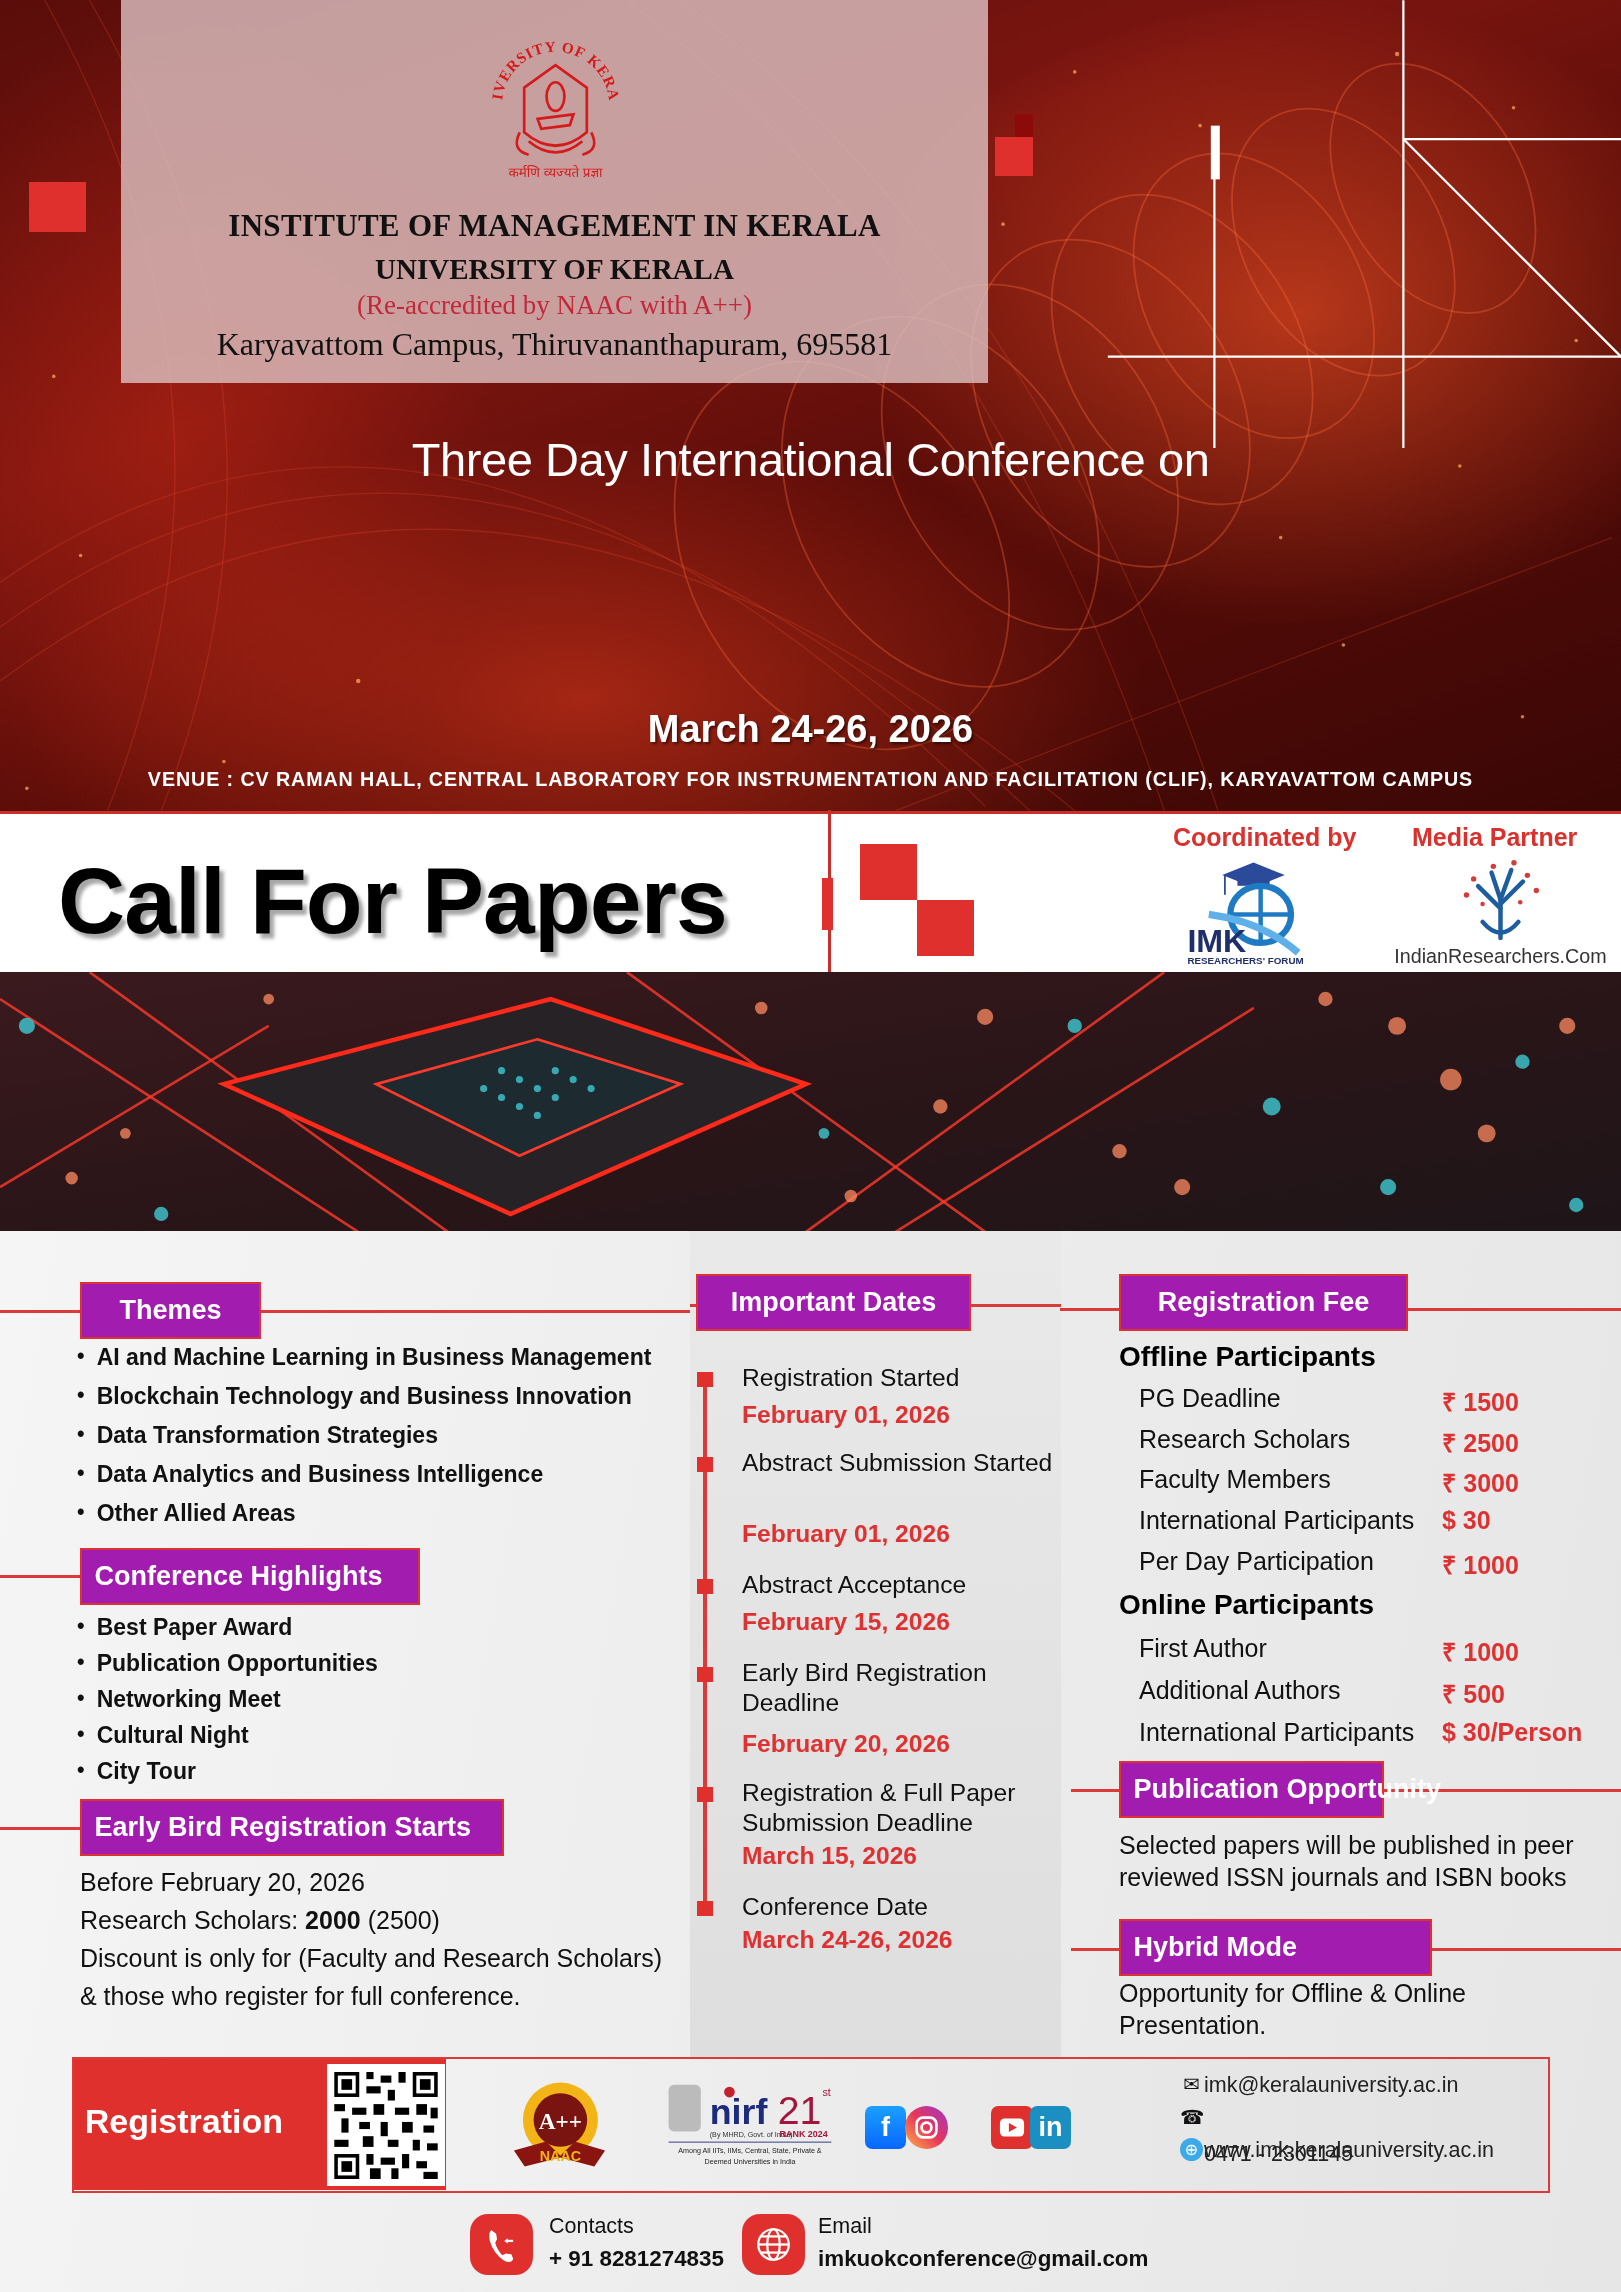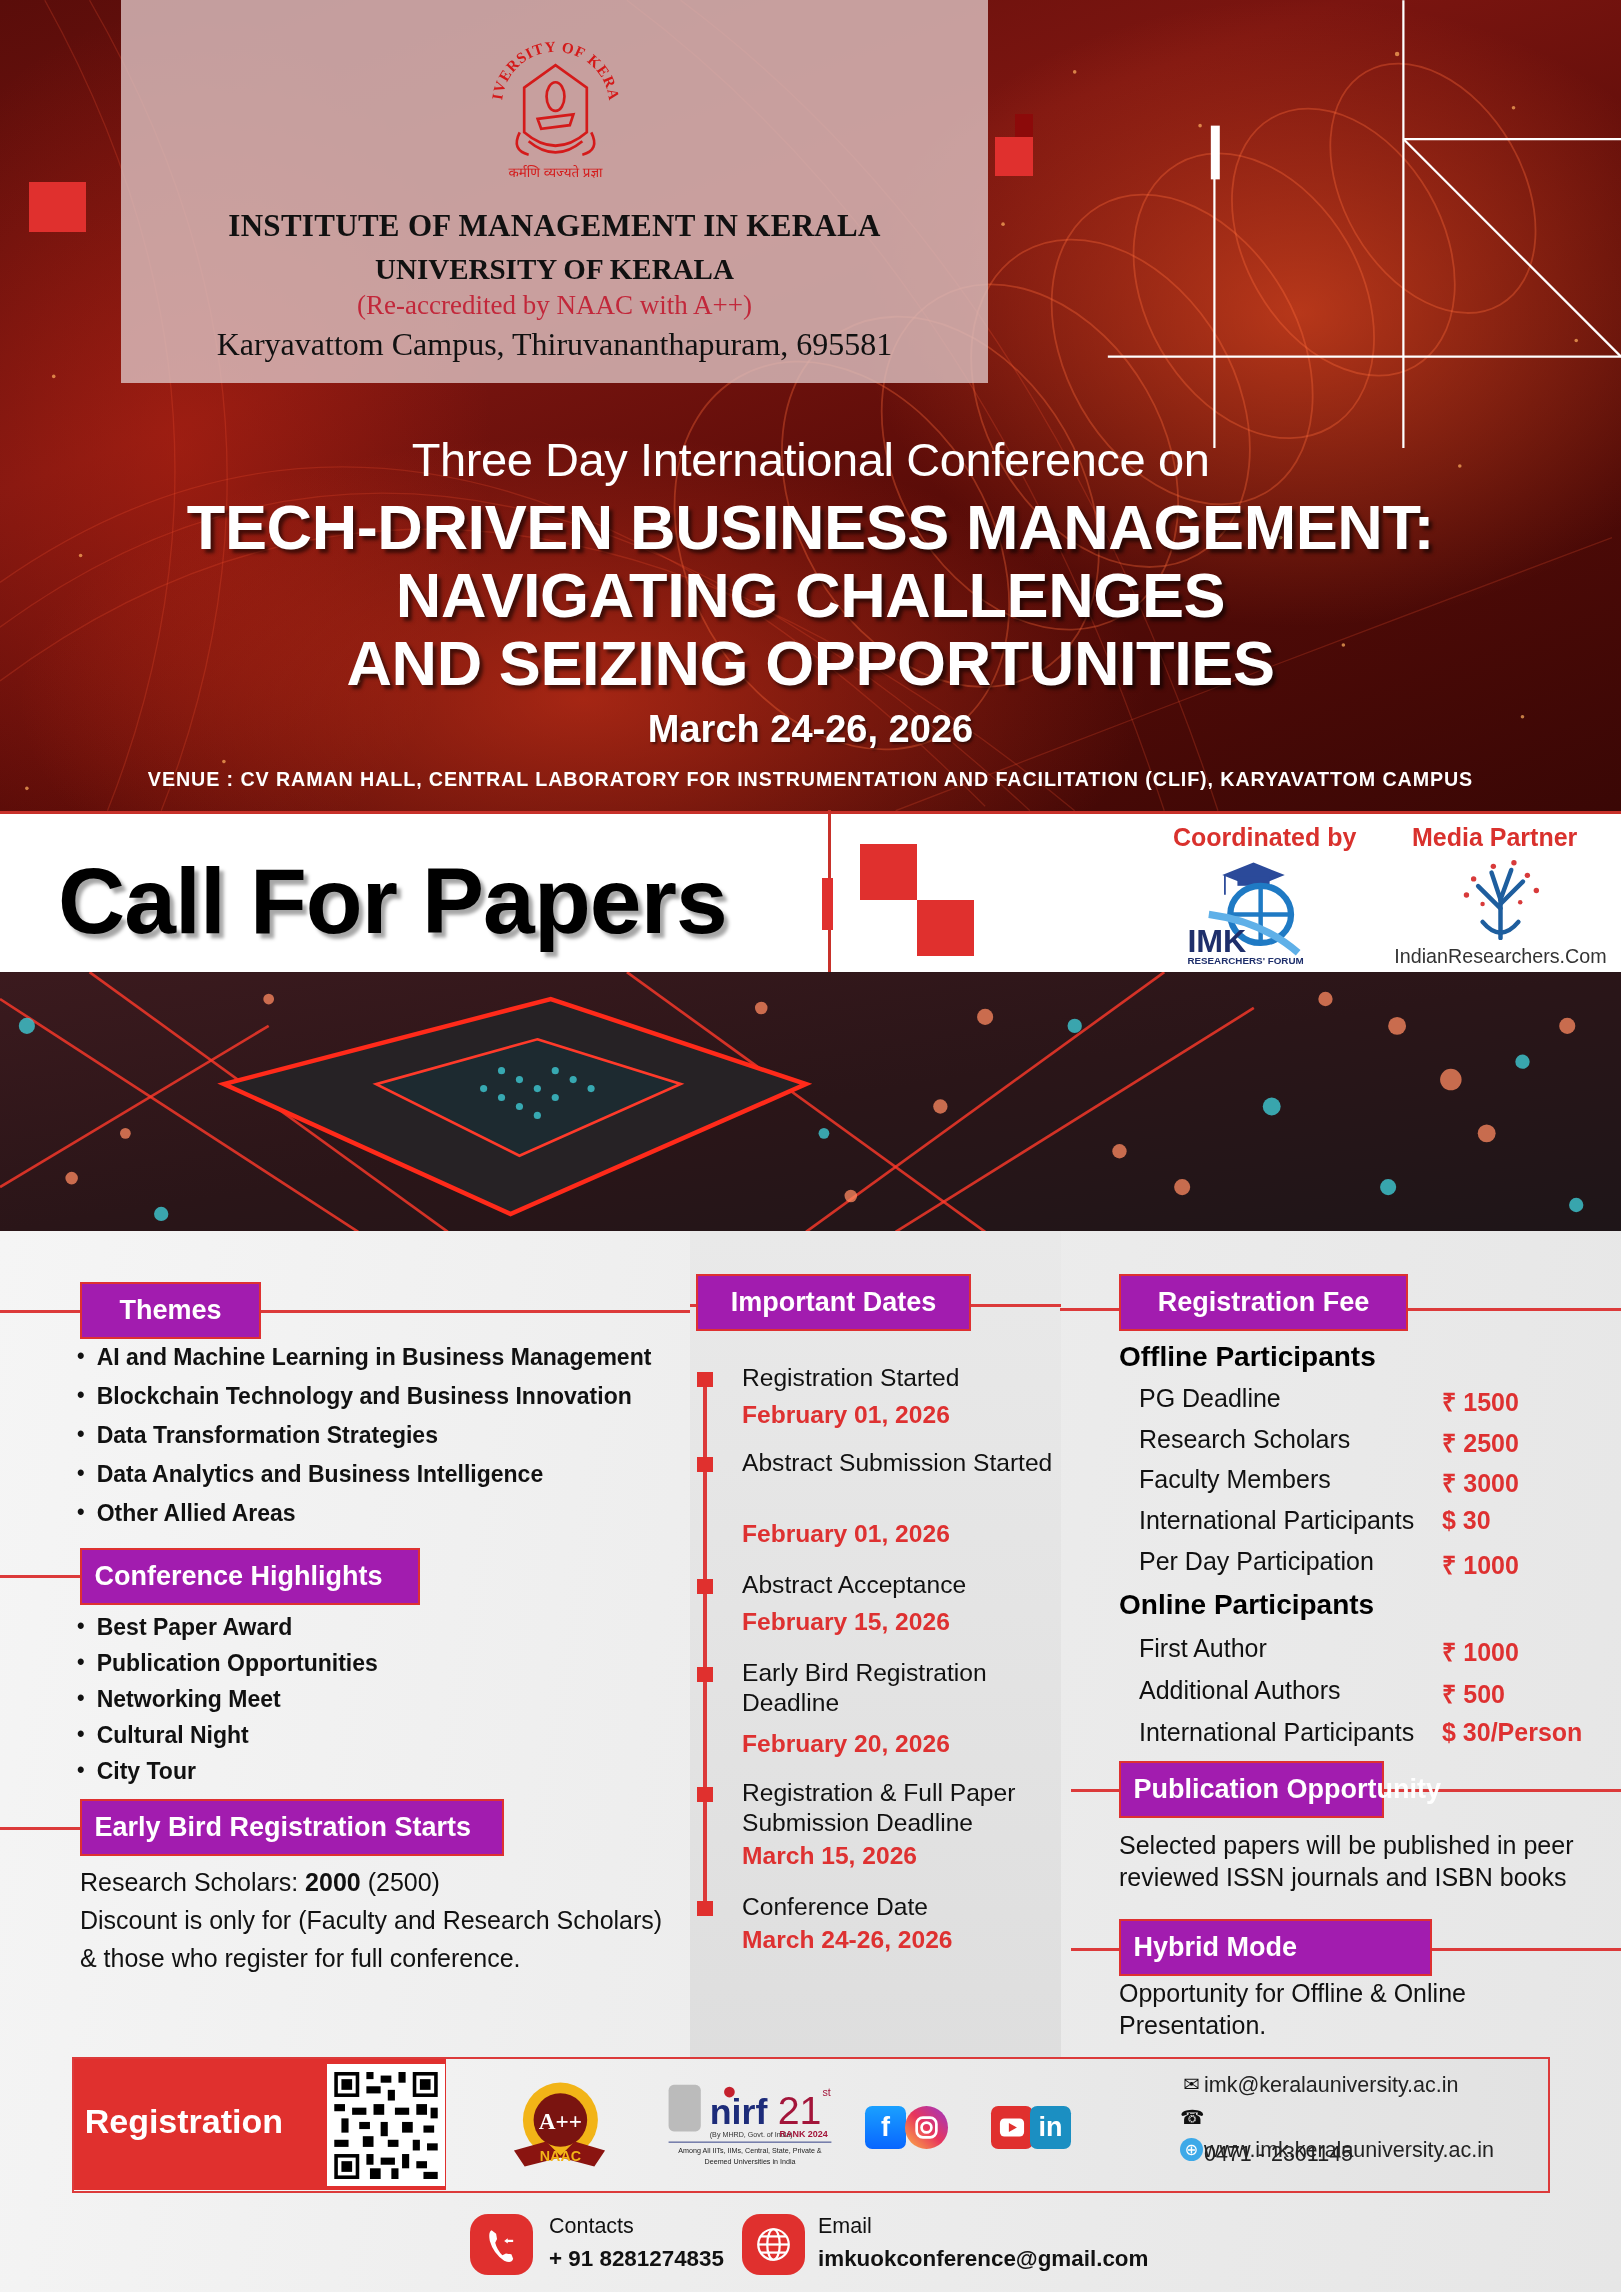--- a/index.html
+++ b/index.html
@@ -169,25 +169,20 @@
       </g>
       <text x="90" y="170" text-anchor="middle" font-size="15" fill="#d41a1a">कर्मणि व्यज्यते प्रज्ञा</text>
     </svg>
     <div class="inst-name">INSTITUTE OF MANAGEMENT IN KERALA</div>
     <div class="univ-name">UNIVERSITY OF KERALA</div>
     <div class="naac-line">(Re-accredited by NAAC with A++)</div>
     <div class="campus-line">Karyavattom Campus, Thiruvananthapuram, 695581</div>
   </div>
 
   <div class="conf-sub">Three Day International Conference on</div>
-  <div class="conf-title">
-    <div>TECH-DRIVEN BUSINESS MANAGEMENT:</div>
-    <div>NAVIGATING CHALLENGES</div>
-    <div>AND SEIZING OPPORTUNITIES</div>
-  </div>
   <div class="conf-date">March 24-26, 2026</div>
   <div class="venue">VENUE : CV RAMAN HALL, CENTRAL LABORATORY FOR INSTRUMENTATION AND FACILITATION (CLIF), KARYAVATTOM CAMPUS</div>
 </div>
 
 <div class="cfp-band">
   <div class="cfp-title">Call For Papers</div>
   <div class="cfp-vline"></div>
   <div class="cfp-vmark"></div>
   <div class="cfp-sq1"></div>
   <div class="cfp-sq2"></div>
@@ -313,20 +308,21 @@
   <li style="height:36px;">Best Paper Award</li>
   <li style="height:36px;">Publication Opportunities</li>
   <li style="height:36px;">Networking Meet</li>
   <li style="height:36px;">Cultural Night</li>
   <li style="height:36px;">City Tour</li>
 </ul>
 
 <div class="hline" style="left:0; top:1827px; width:81px;"></div>
 <div class="sec-head" style="left:80px; top:1799px; width:424px;">Early Bird Registration Starts</div>
 <div class="plain" style="left:80px; top:1863px;">
+  <div>Before February 20, 2026</div>
   <div><span>Research Scholars: </span><b>2000</b><span> (2500)</span></div>
   <div>Discount is only for (Faculty and Research Scholars)</div>
   <div>&amp; those who register for full conference.</div>
 </div>
 
 <div class="hline" style="left:690px; top:1304px; width:371px;"></div>
 <div class="sec-head" style="left:696px; top:1274px; width:275px; text-align:center;">Important Dates</div>
 <div class="tl-line" style="top:1377px; height:528px;"></div>
 
 <div class="tl-item" style="top:1363px;">

